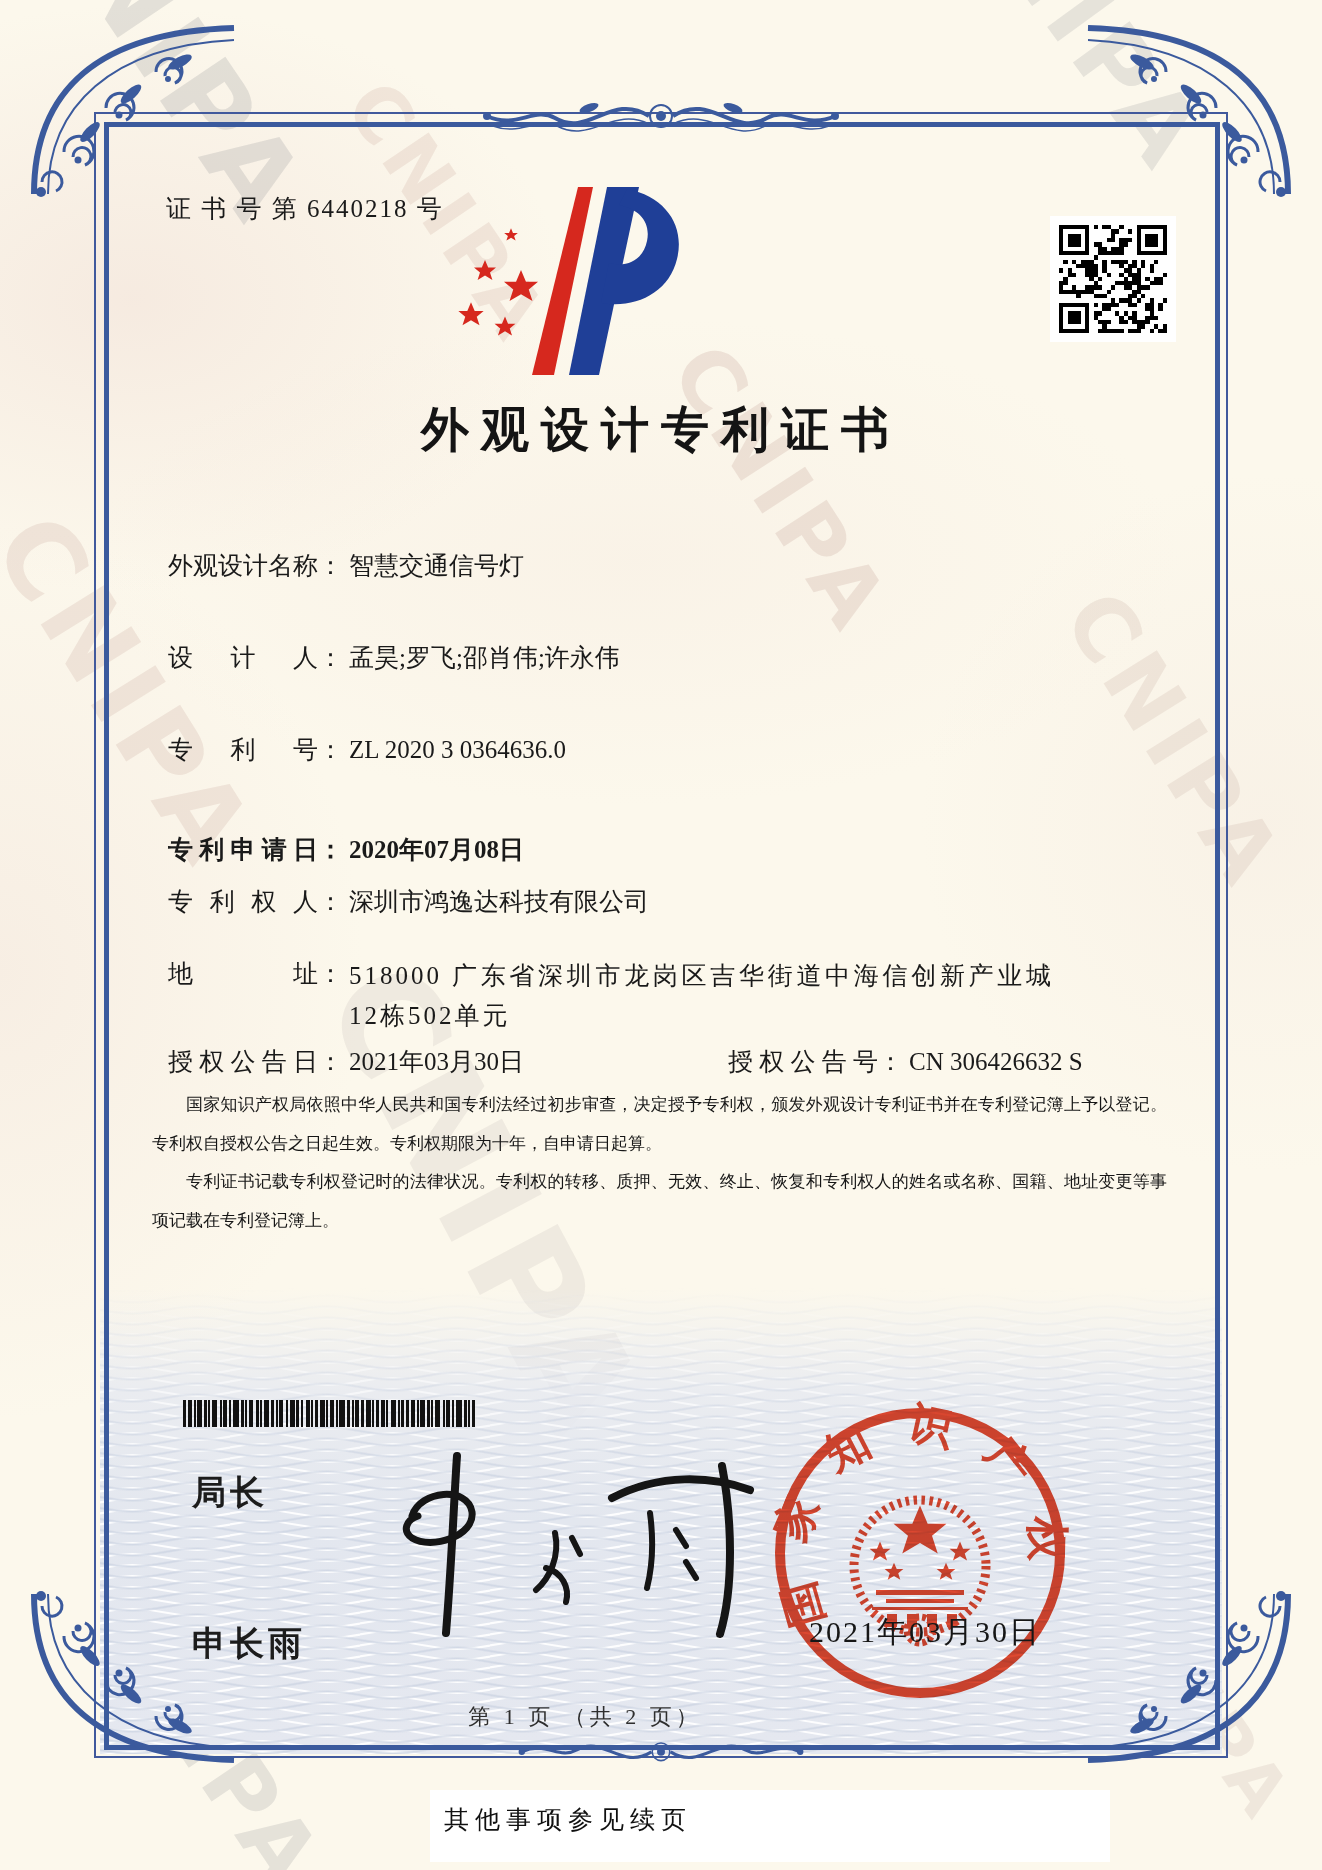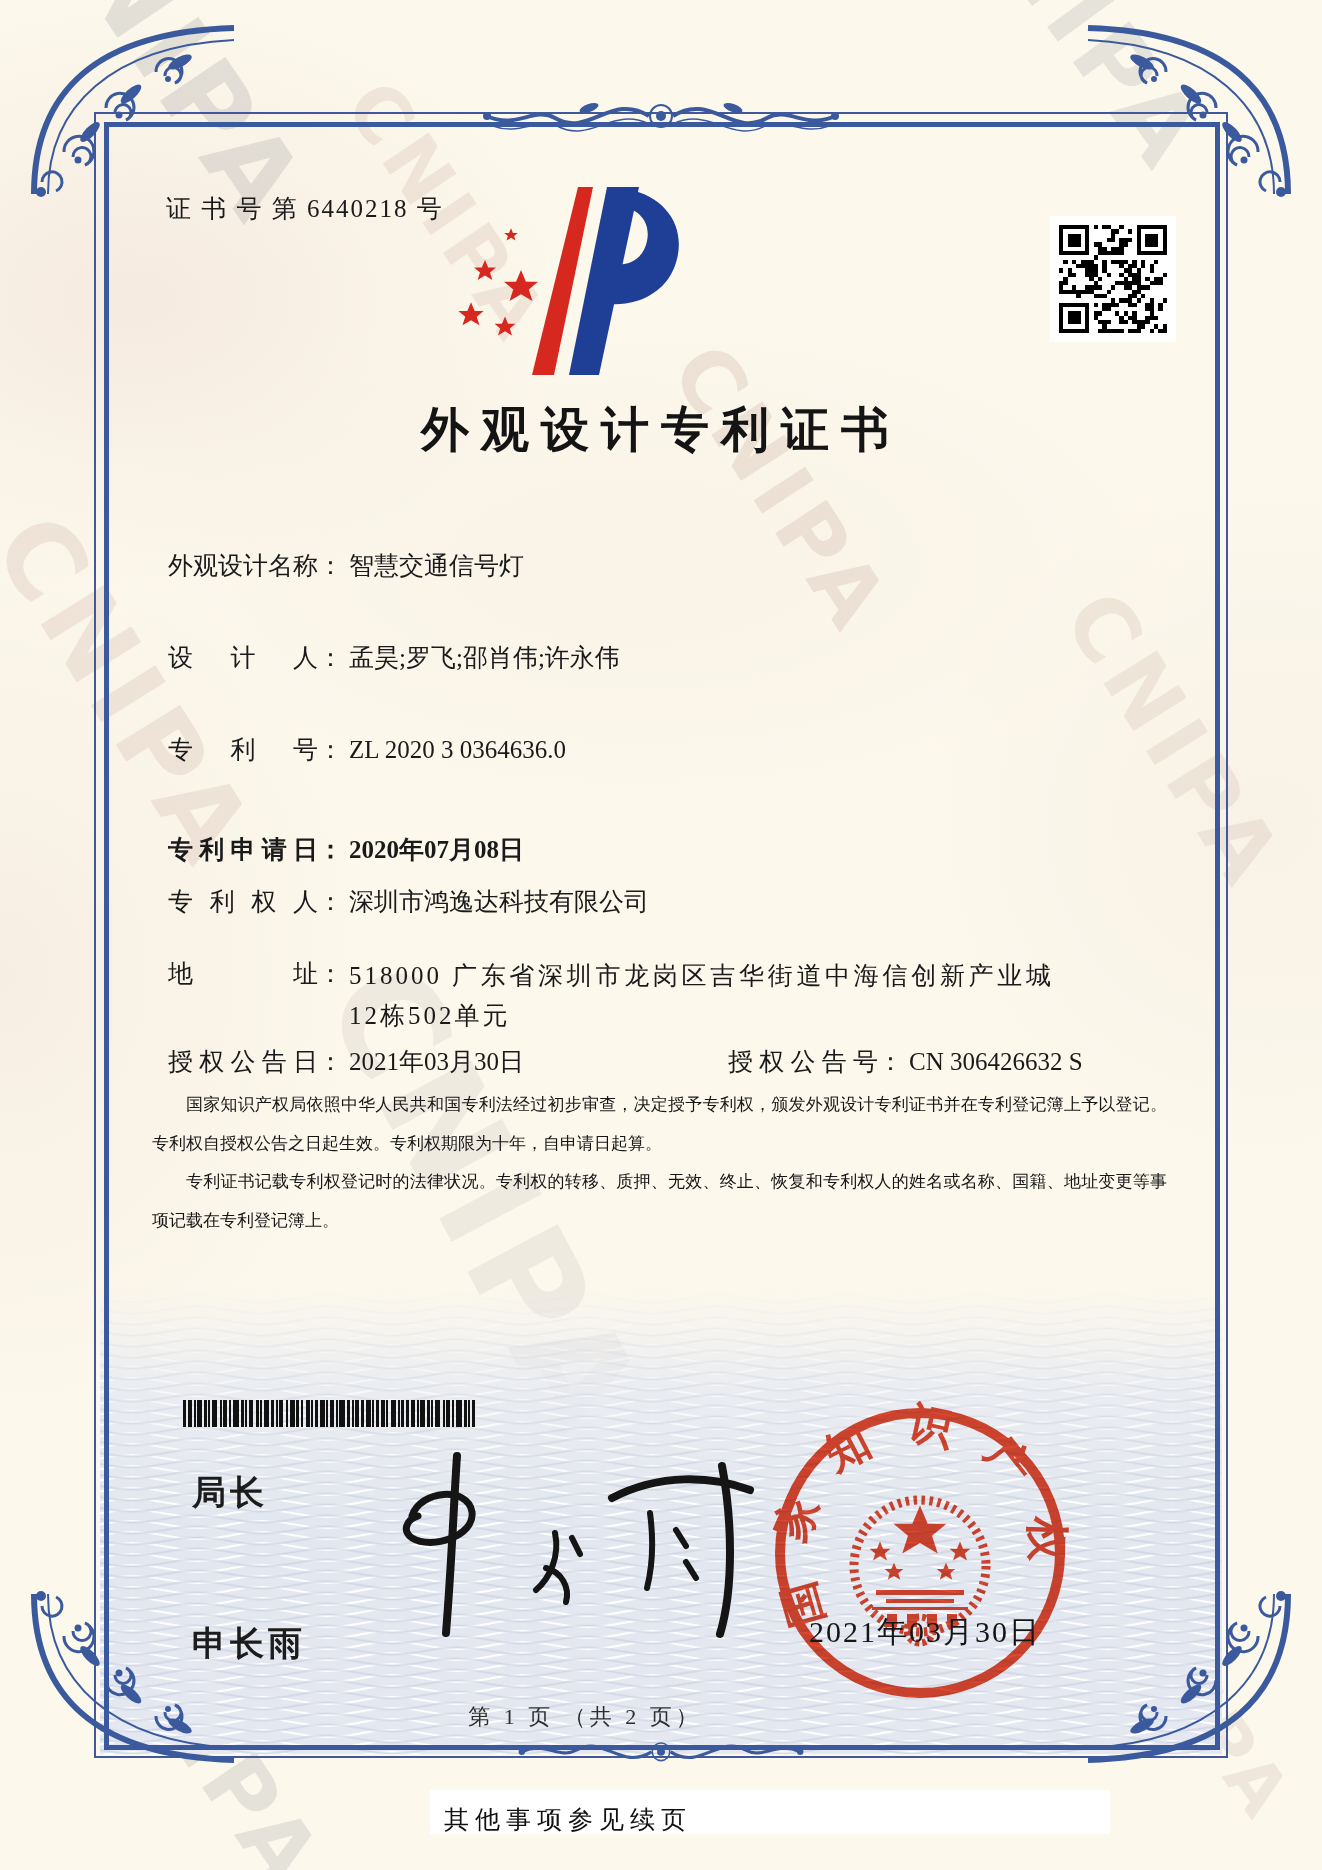--- a/index.html
+++ b/index.html
@@ -37,21 +37,21 @@
   .bodytext p{margin:0;font-size:17px;line-height:38.5px;text-align:justify;text-indent:2em;color:#161616;}
   .barcode{left:183px;top:1400px;z-index:4;}
   .director{left:192px;z-index:5;font-family:"Liberation Sans","DejaVu Sans",sans-serif;
             font-weight:700;font-size:34px;color:#1c1c1c;letter-spacing:4px;}
   .sig{left:360px;top:1438px;z-index:5;}
   .sealwrap{left:763px;top:1396px;z-index:5;opacity:.93;mix-blend-mode:multiply;}
   .sealdate{left:775px;top:1612px;width:300px;text-align:center;font-size:30px;
             letter-spacing:2px;color:#161616;z-index:6;}
   .footer{left:285px;top:1702px;width:600px;text-align:center;font-size:22px;
           letter-spacing:4px;color:#2e2e2e;z-index:4;}
-  .bottom-band{left:430px;top:1790px;width:680px;height:44px;background:#ffffff;z-index:6;}
+  .bottom-band{left:430px;top:1790px;width:680px;height:72px;background:#ffffff;z-index:6;}
   .bottom-band span{display:inline-block;padding-left:14px;font-size:25px;letter-spacing:6px;
           line-height:60px;color:#101010;}
   .qrbox{left:1050px;top:216px;width:126px;height:126px;background:#ffffff;z-index:4;
          display:flex;align-items:center;justify-content:center;}
 </style>
 </head>
 <body>
 
 <div class="page">
 

